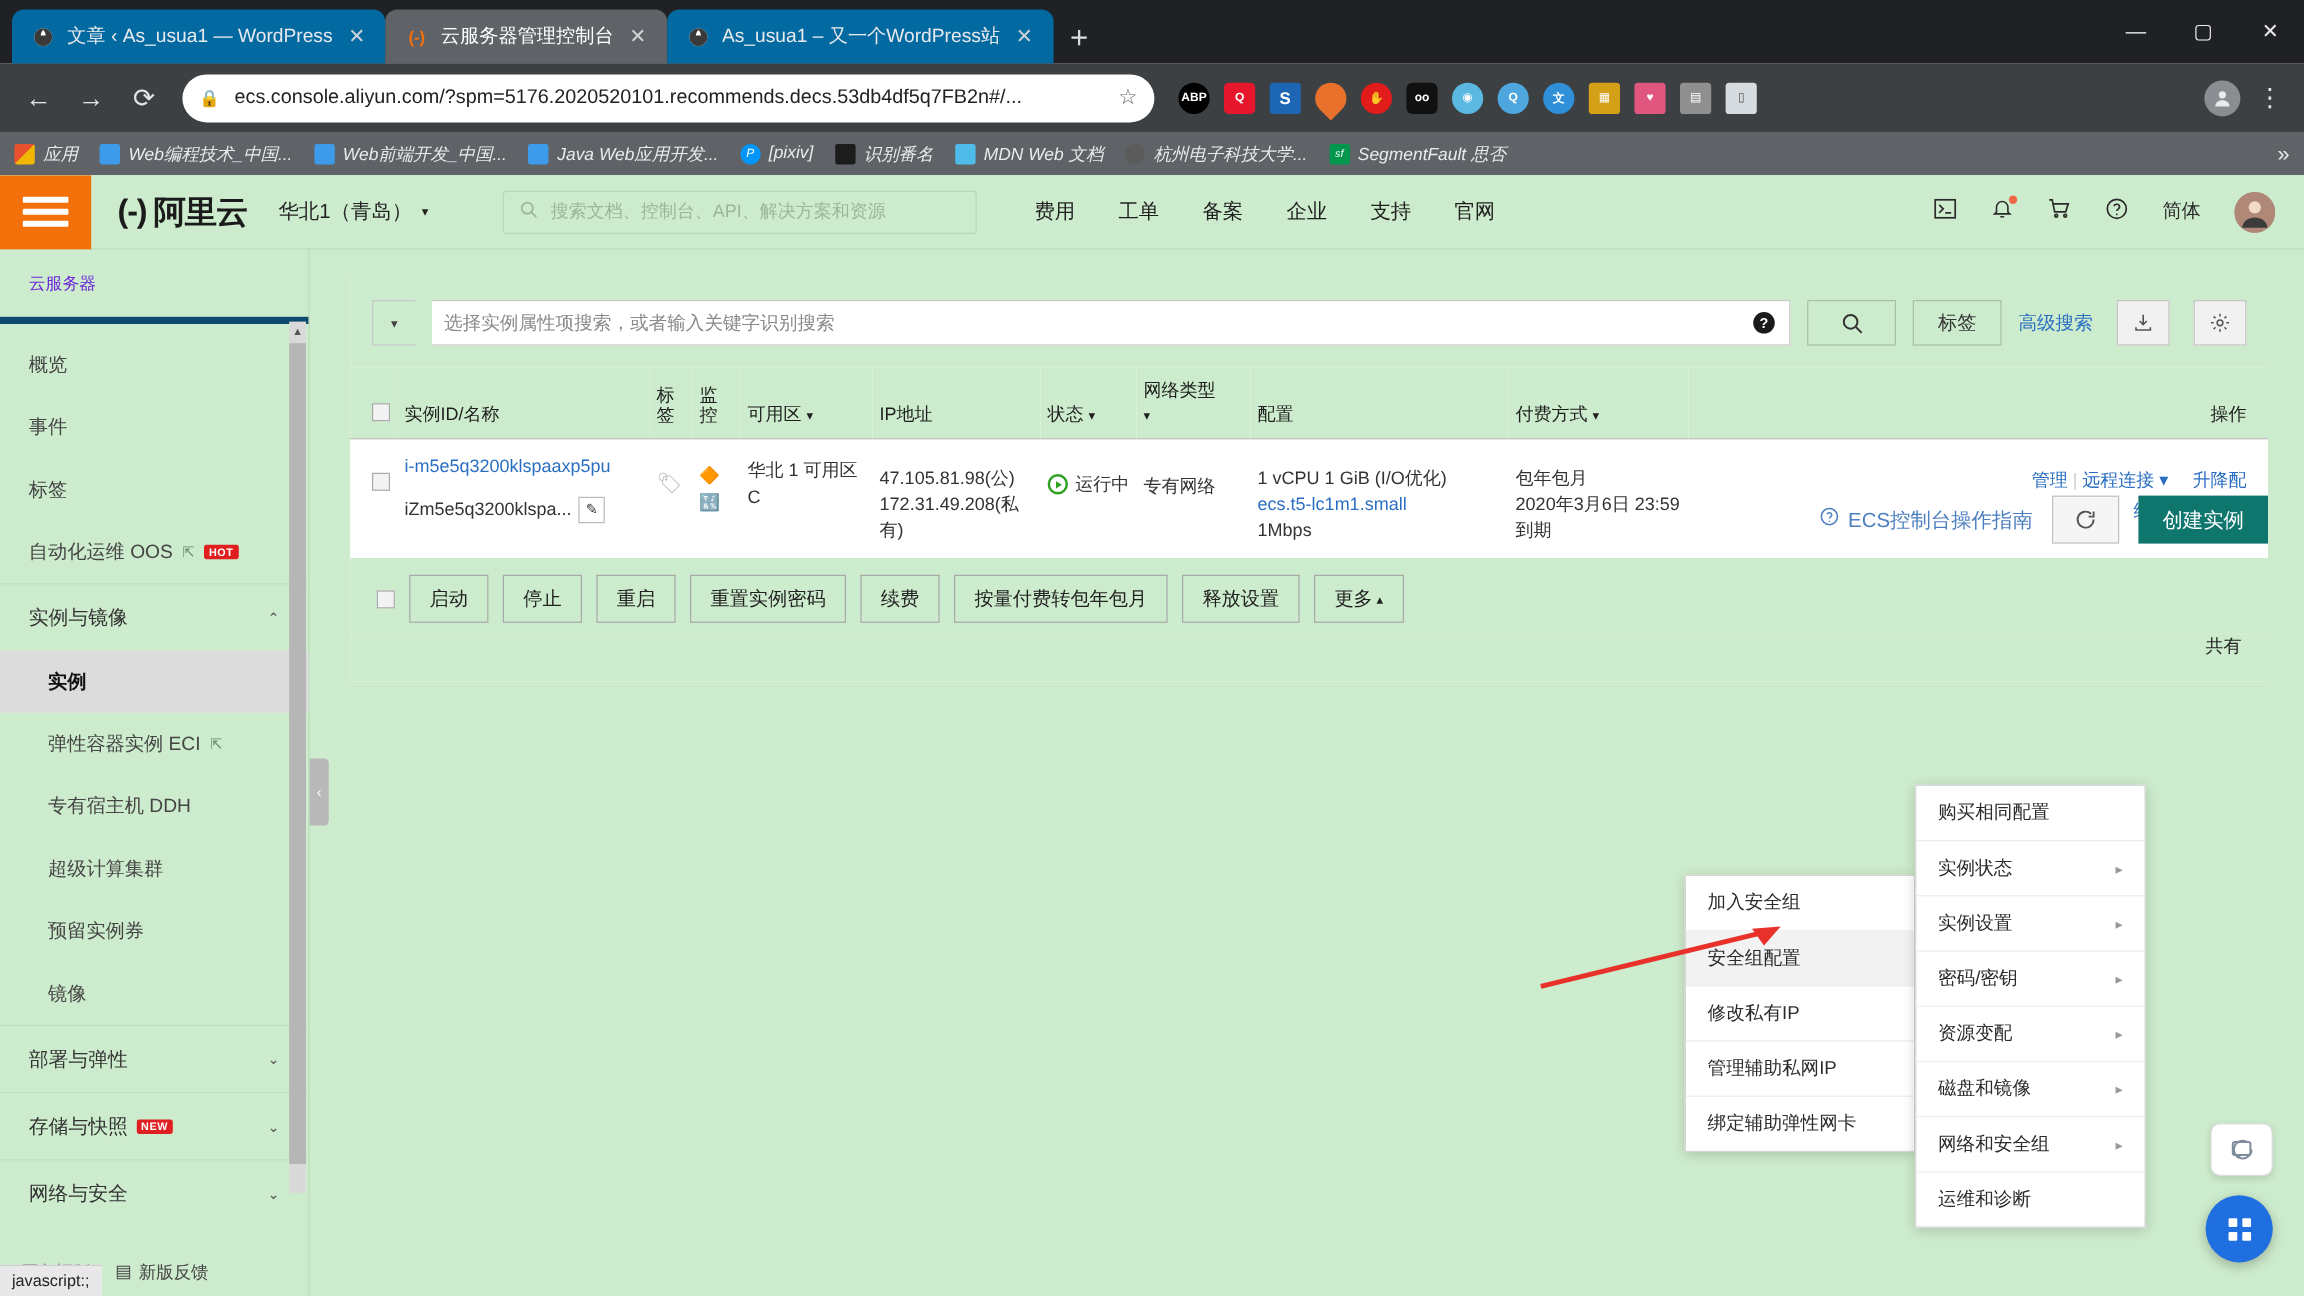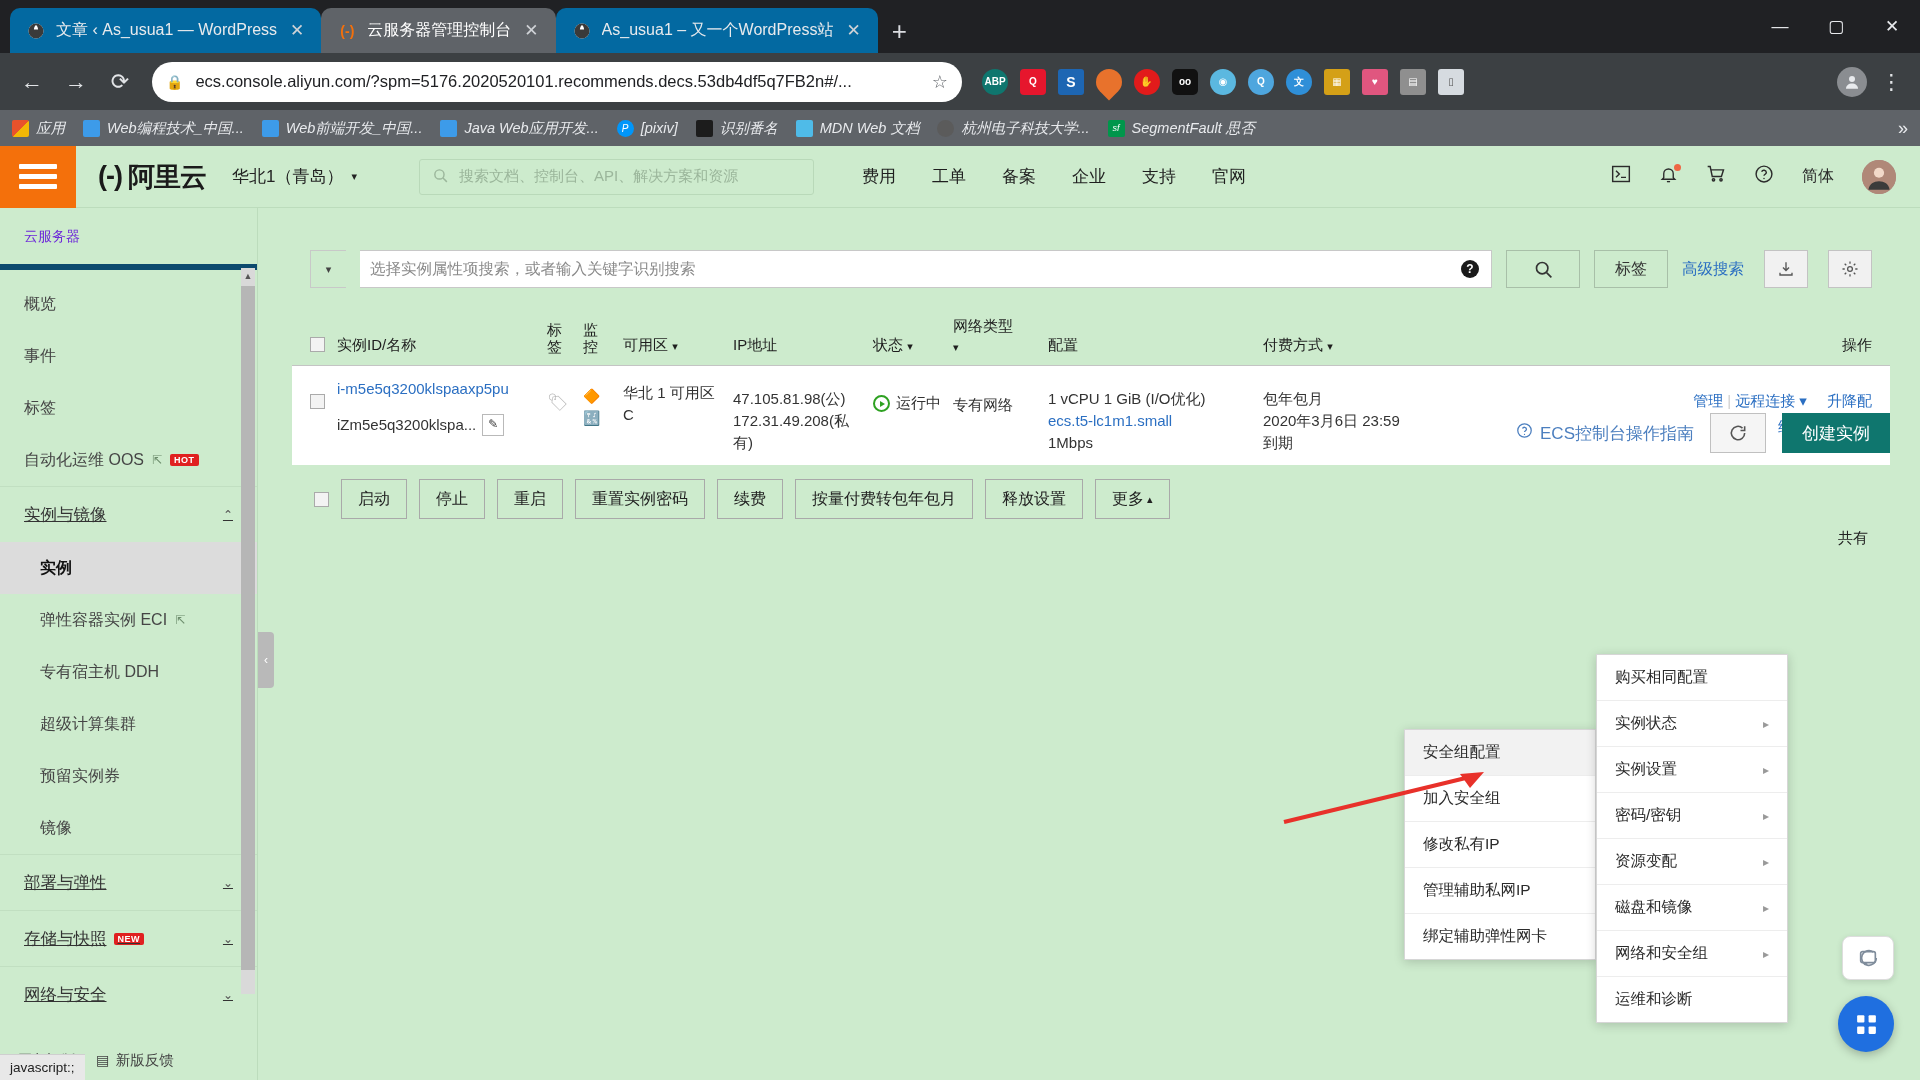--- a/index.html
+++ b/index.html
@@ -70,21 +70,21 @@
 
   .body-wrap { display:flex; height:872px; }
 
   
   .sidebar { width:258px; flex:0 0 258px; background:#cdebcd; position:relative; border-right:1px solid #bcdcbc; }
   .sb-title { padding:20px 0 18px 24px; font-size:14px; color:#6d28d9; border-bottom:6px solid #0c4a6e; }
   .sb-list { padding-top:8px; }
   .sb-item { height:52px; display:flex; align-items:center; padding-left:24px; font-size:16px; color:#454545; gap:8px; }
   .sb-item.sub { padding-left:40px; }
   .sb-item.active { background:#dcdcdc; color:#111; font-weight:bold; }
-  .sb-group { height:56px; display:flex; align-items:center; justify-content:space-between; padding:0 24px 0 24px; font-size:16.5px; color:#333; border-top:1px solid #c1dfc1;text-decoration:underline; }
+  .sb-group { height:56px; display:flex; align-items:center; justify-content:space-between; padding:0 24px 0 24px; font-size:16.5px; color:#333; border-top:1px solid #c1dfc1; }
   .hot-badge { background:#e02020; color:#fff; font-size:9px; padding:1px 4px; border-radius:2px; font-weight:bold; letter-spacing:.5px; }
   .extlink { font-size:12px; color:#6b8c6b; }
   .chev { font-size:12px; color:#555; }
   .sb-scroll { position:absolute; right:2px; top:60px; width:14px; height:726px; background:#d9d9d9; }
   .sb-scroll .thumb { position:absolute; left:0; top:18px; width:14px; height:684px; background:#b6b6b6; }
   .sb-scroll .arrowup { position:absolute; top:0; left:0; width:14px; height:16px; display:flex; align-items:center; justify-content:center; font-size:9px; color:#555; }
   .sb-bottom { position:absolute; left:0; bottom:0; width:258px; height:40px; display:flex; align-items:center; gap:20px; padding-left:18px; font-size:14.5px; color:#444; }
 
   
   .collapse-handle {
@@ -195,21 +195,21 @@
   <div class="toolbar">
     <div class="navbtn">←</div>
     <div class="navbtn">→</div>
     <div class="navbtn">⟳</div>
     <div class="omnibox">
       <span class="lock">🔒</span>
       <span class="url">ecs.console.aliyun.com/?spm=5176.2020520101.recommends.decs.53db4df5q7FB2n#/...</span>
       <span class="star">☆</span>
     </div>
     <div class="exticons">
-      <span class="ext" style="background:#0f766e">ABP</span>
+      <span class="ext" style="background:#000000">ABP</span>
       <span class="ext" style="background:#e6162d;border-radius:4px">Q</span>
       <span class="ext" style="background:#1d66b3;border-radius:3px;font-size:14px">S</span>
       <span class="ext" style="background:#e8722c;border-radius:50% 50% 50% 0;transform:rotate(-45deg)"></span>
       <span class="ext" style="background:#e21b1b">✋</span>
       <span class="ext" style="background:#111;border-radius:5px">oo</span>
       <span class="ext" style="background:#5bb8e0">◉</span>
       <span class="ext" style="background:#4ea6de">Q</span>
       <span class="ext" style="background:#2f8fd8">文</span>
       <span class="ext" style="background:#d4a017;border-radius:3px">▦</span>
       <span class="ext" style="background:#e0567f;border-radius:3px">♥</span>
@@ -564,25 +564,25 @@
             <span class="abtn">释放设置</span>
             <span class="abtn">
               <span>更多</span>
                 <span style="font-size:11px;margin-left:3px">▴</span>
             </span>
           </div>
           <div class="total-row">共有</div>
         </div>
 
         <div class="menu" id="more-menu">
+          <div class="menu-item">
+            <span>加入安全组</span>
+          </div>
           <div class="menu-item hl">
             <span>安全组配置</span>
-          </div>
-          <div class="menu-item">
-            <span>加入安全组</span>
           </div>
           <div class="menu-item">
             <span>修改私有IP</span>
           </div>
           <div class="menu-item">
             <span>管理辅助私网IP</span>
           </div>
           <div class="menu-item">
             <span>绑定辅助弹性网卡</span>
           </div>

